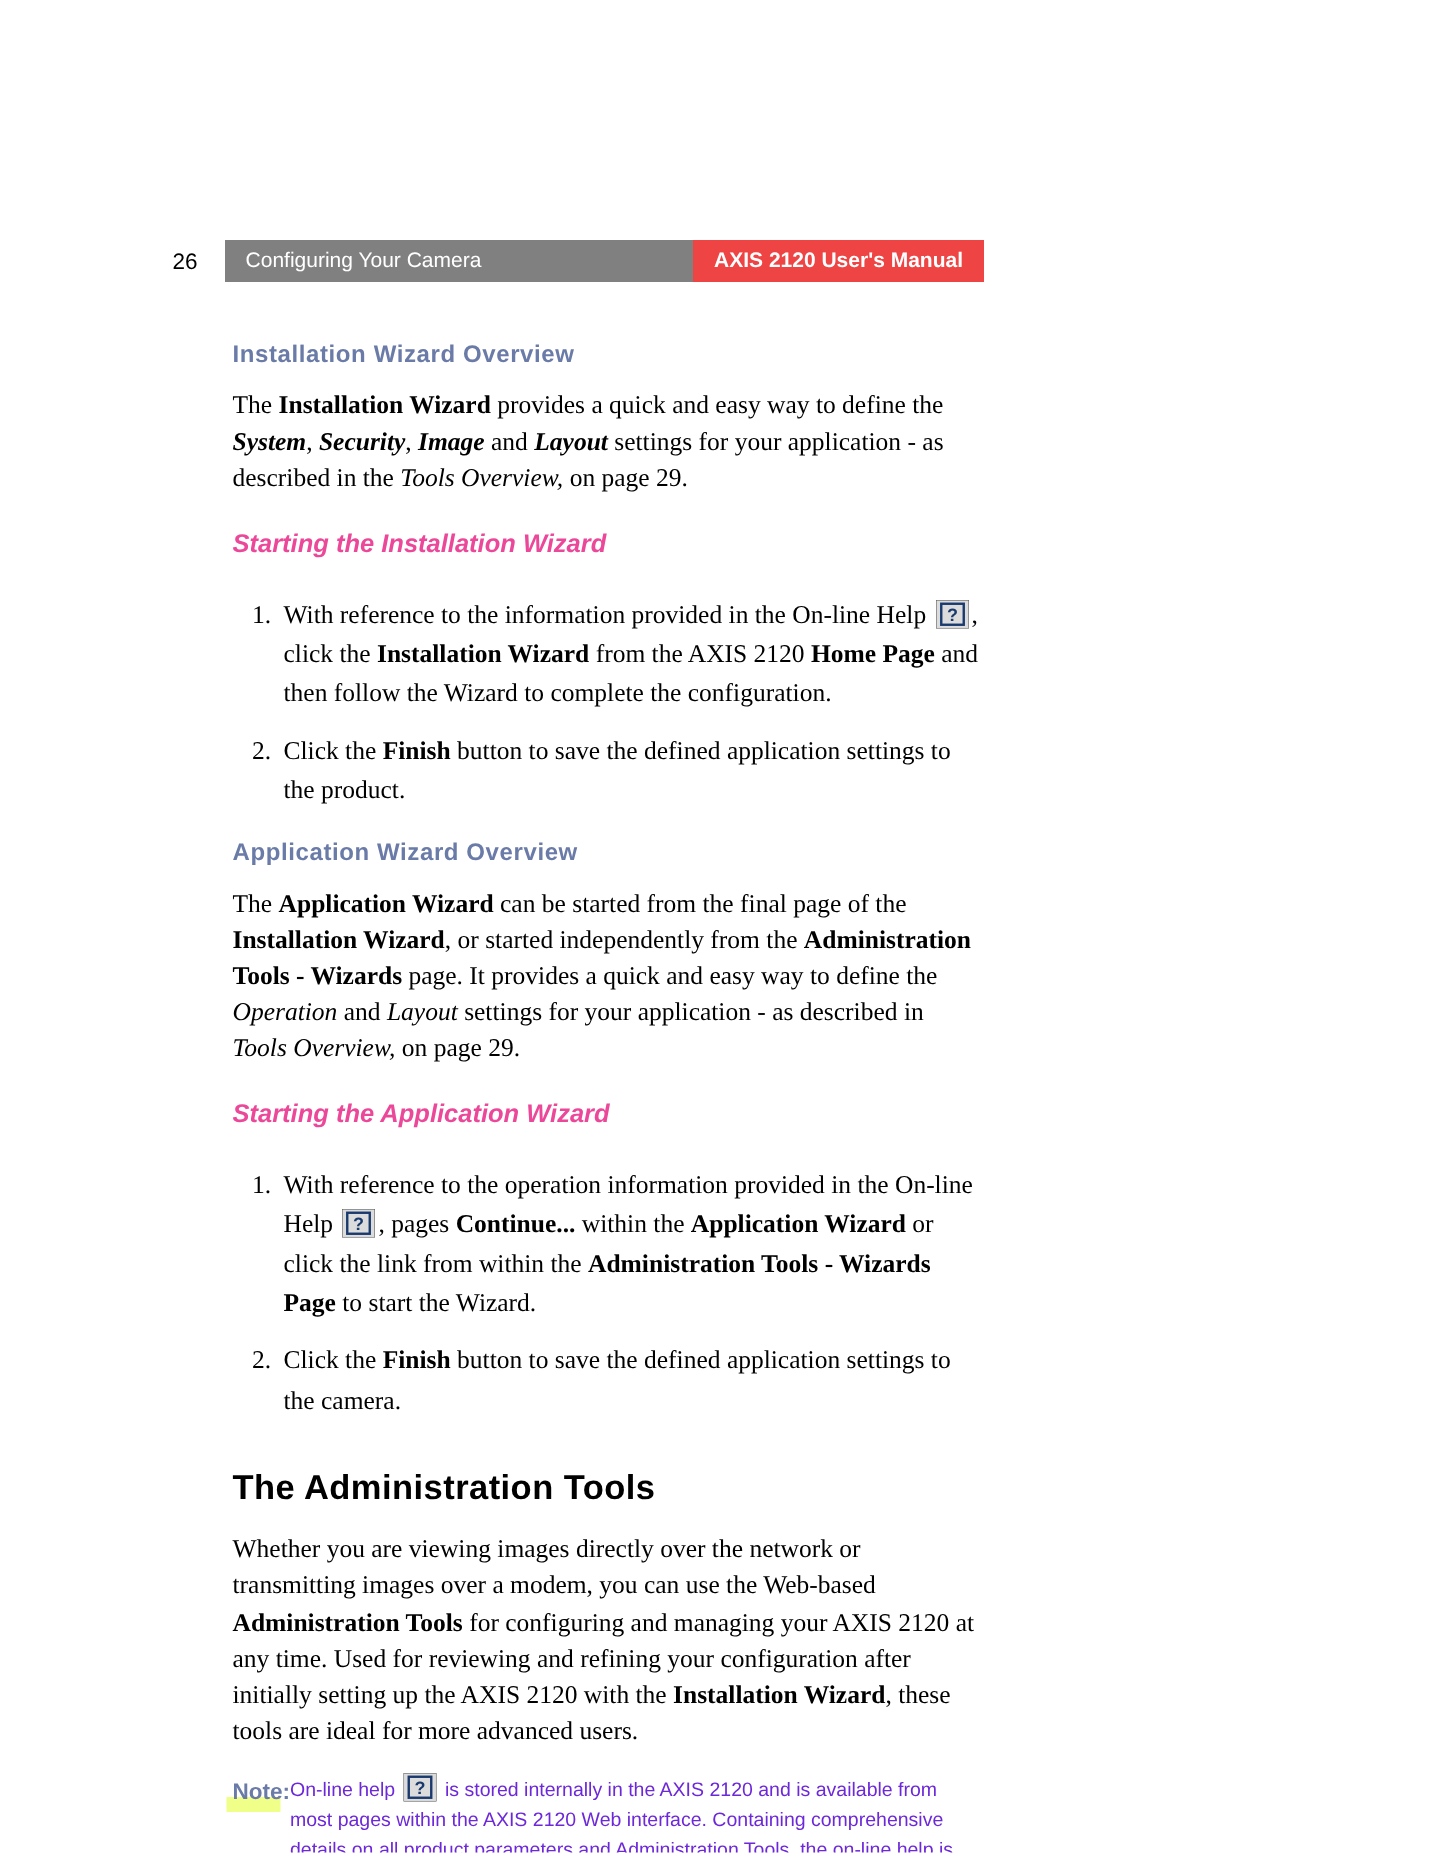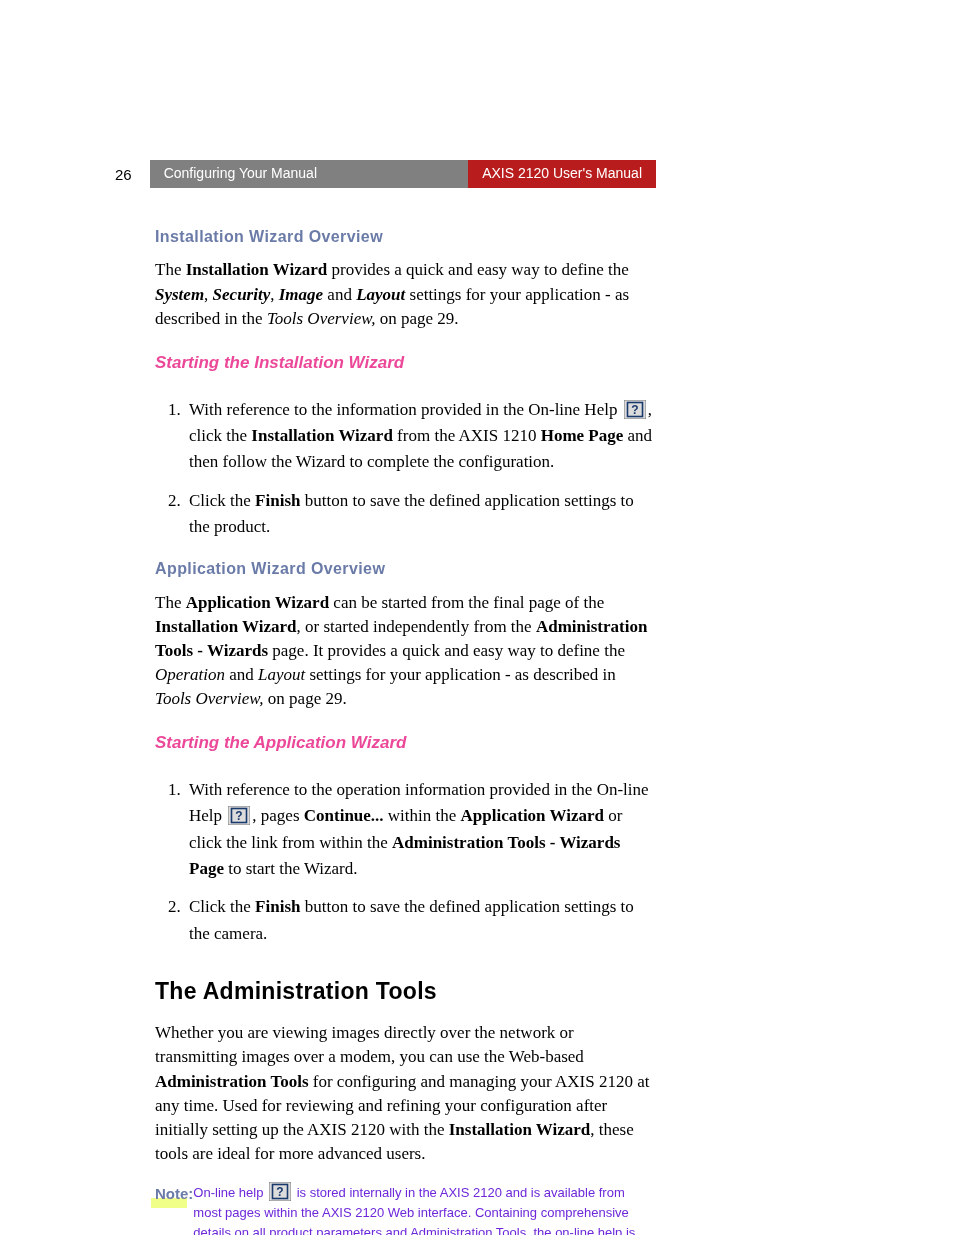--- a/index.html
+++ b/index.html
@@ -37,27 +37,28 @@
     background: #808080;
     color: #fff;
     font-family: Verdana, Geneva, sans-serif;
     font-size: 14px;
     padding: 0 14px;
     display: flex;
     align-items: center;
     flex: 1;
   }
   .header-right {
-    background: #b91c1c;
+    background: #ef4444;
     color: #fff;
     font-family: Verdana, Geneva, sans-serif;
     font-size: 14px;
     padding: 0 14px;
     display: flex;
     align-items: center;
+    font-weight: bold;
   }
   .content {
     padding-left: 40px;
   }
   .h-blue {
     font-family: Arial, Helvetica, sans-serif;
     font-weight: bold;
     color: #6b7ba8;
     font-size: 16px;
     margin: 0 0 10px 0;
@@ -133,41 +134,41 @@
     flex: 1;
   }
 </style>
 </head>
 <body>
 
 <div class="page">
 
   <div class="header-bar">
     <div class="page-number">26</div>
-    <div class="header-section">Configuring Your Manual</div>
+    <div class="header-section">Configuring Your Camera</div>
     <div class="header-right">AXIS 2120 User's Manual</div>
   </div>
 
   <div class="content">
 
     <h3 class="h-blue">Installation Wizard Overview</h3>
 
     <p>
       <span>The </span><span class="bold">Installation Wizard</span><span> provides a quick and easy way to define the </span><span class="ital bold">System</span><span>, </span><span class="ital bold">Security</span><span>, </span><span class="ital bold">Image</span><span> and </span><span class="ital bold">Layout</span><span> settings for your application - as described in the </span><span class="ital">Tools Overview,</span><span> on page 29.</span>
     </p>
 
     <h4 class="h-sub">Starting the Installation Wizard</h4>
 
     <ol>
       <li>
         <span>With reference to the information provided in the On-line Help </span><span class="help-icon"><svg viewBox="0 0 22 19">
               <rect x="0" y="0" width="22" height="19" fill="#dcdcdc" stroke="#555" stroke-width="0.7"></rect>
               <rect x="3.5" y="2.5" width="15" height="14" fill="none" stroke="#1a3a6e" stroke-width="1.6"></rect>
               <text x="11" y="14" text-anchor="middle" font-family="Arial" font-weight="bold" font-size="12" fill="#1a3a6e">?</text>
-            </svg></span><span>, click the </span><span class="bold">Installation Wizard</span><span> from the AXIS 1210 </span><span class="bold">Home Page</span><span> and then follow the Wizard to complete the configuration.</span>
+            </svg></span><span>, click the </span><span class="bold">Installation Wizard</span><span> from the AXIS 2120 </span><span class="bold">Home Page</span><span> and then follow the Wizard to complete the configuration.</span>
       </li>
       <li>
         <span>Click the </span><span class="bold">Finish</span><span> button to save the defined application settings to the product.</span>
       </li>
     </ol>
 
     <h3 class="h-blue">Application Wizard Overview</h3>
 
     <p>
       <span>The </span><span class="bold">Application Wizard</span><span> can be started from the final page of the </span><span class="bold">Installation Wizard</span><span>, or started independently from the </span><span class="bold">Administration Tools - Wizards</span><span> page. It provides a quick and easy way to define the </span><span class="ital">Operation</span><span> and </span><span class="ital">Layout</span><span> settings for your application - as described in </span><span class="ital">Tools Overview,</span><span> on page 29.</span>

